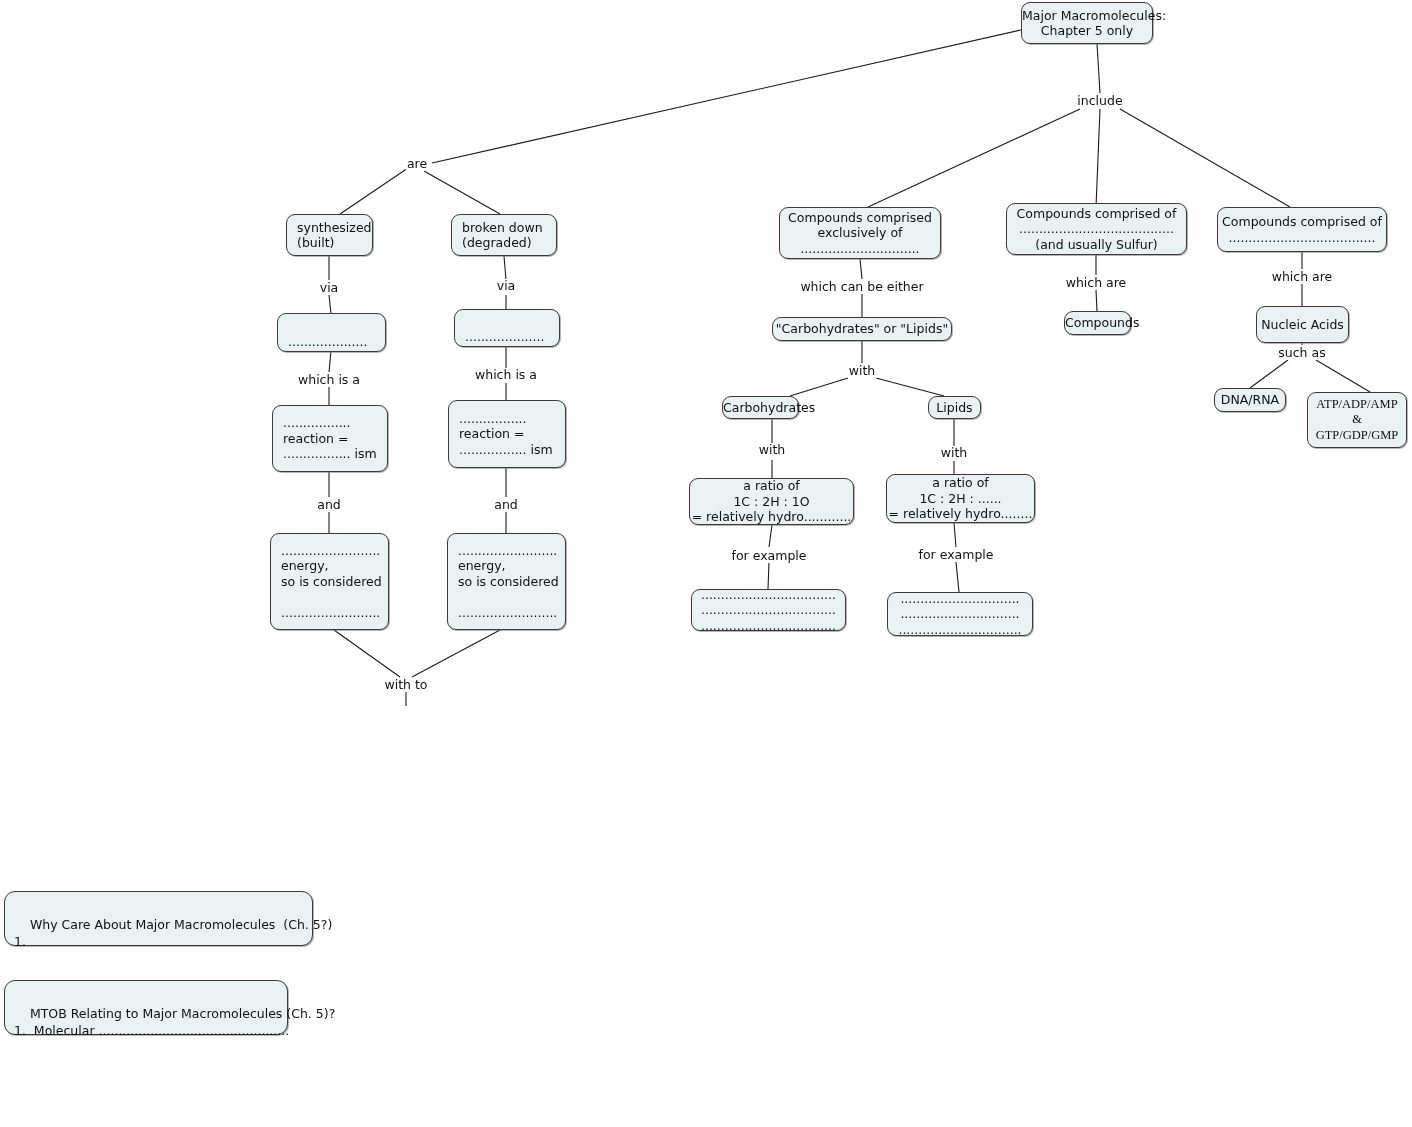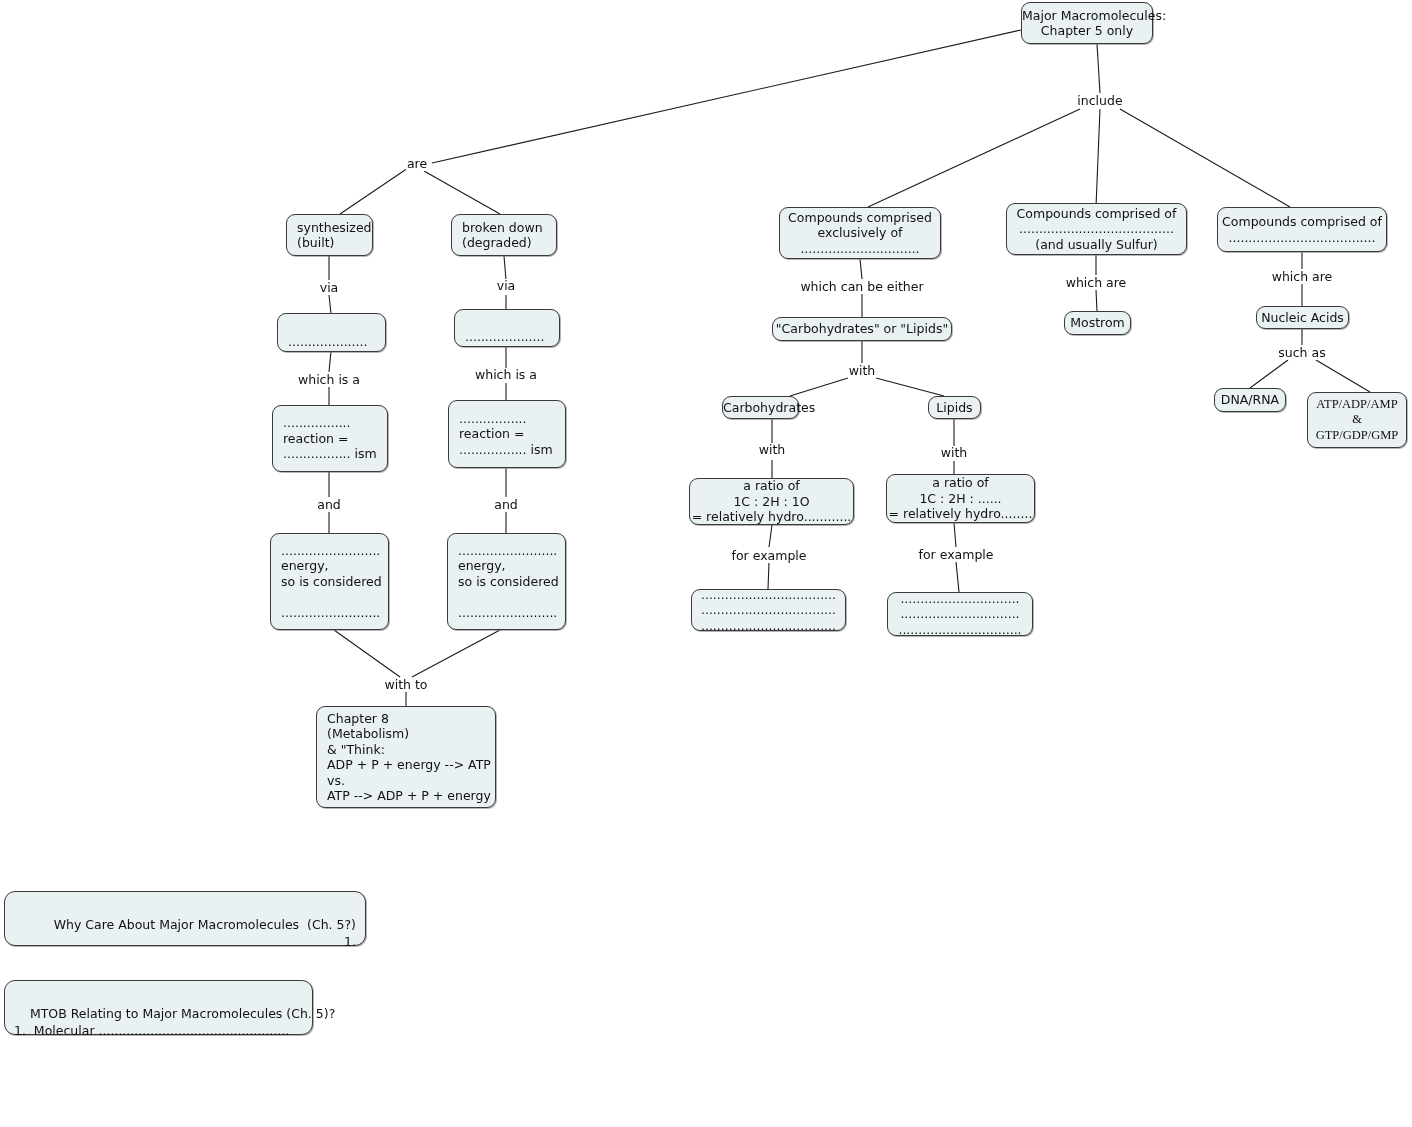--- a/index.html
+++ b/index.html
@@ -197,28 +197,20 @@
   </div>
 
   <div class="node left" style="left:447px; top:533px; width:119px; height:97px;">
     <div class="inner">.........................
 energy,
 so is considered
 
 .........................</div>
   </div>
 
-  <div class="node left" style="left:316px; top:706px; width:180px; height:102px;">
-    <div class="inner">Chapter 8
-(Metabolism)
-&amp; "Think:
-ADP + P + energy --&gt; ATP
-vs.
-ATP --&gt; ADP + P + energy</div>
-  </div>
 
   <div class="node ctr" style="left:779px; top:207px; width:162px; height:52px;">
     <div class="inner">Compounds comprised
 exclusively of
 ..............................</div>
   </div>
 
   <div class="node ctr" style="left:1006px; top:203px; width:181px; height:52px;">
     <div class="inner">Compounds comprised of
 .......................................
@@ -236,24 +228,24 @@
 
   <div class="node ctr" style="left:722px; top:396px; width:77px; height:23px;">
     <div class="inner">Carbohydrates</div>
   </div>
 
   <div class="node ctr" style="left:928px; top:396px; width:53px; height:23px;">
     <div class="inner">Lipids</div>
   </div>
 
   <div class="node ctr" style="left:1064px; top:311px; width:67px; height:24px;">
-    <div class="inner">Mostrom</div>
-  </div>
-
-  <div class="node ctr" style="left:1256px; top:306px; width:93px; height:23px;">
+    <div class="inner">Compounds</div>
+  </div>
+
+  <div class="node ctr" style="left:1256px; top:306px; width:93px; height:37px;">
     <div class="inner">Nucleic Acids</div>
   </div>
 
   <div class="node ctr" style="left:1214px; top:388px; width:72px; height:24px;">
     <div class="inner">DNA/RNA</div>
   </div>
 
   <div class="node ctr" style="left:1307px; top:392px; width:100px; height:56px;font-family:Liberation Serif, serif;">
     <div class="inner">ATP/ADP/AMP
 &amp;
@@ -302,24 +294,24 @@
   <div class="linklabel" style="left:862px; top:371px;">with</div>
   <div class="linklabel" style="left:772px; top:450px;">with</div>
   <div class="linklabel" style="left:954px; top:453px;">with</div>
   <div class="linklabel" style="left:769px; top:556px;">for example</div>
   <div class="linklabel" style="left:956px; top:555px;">for example</div>
 
   <div class="linklabel" style="left:1096px; top:283px;">which are</div>
   <div class="linklabel" style="left:1302px; top:277px;">which are</div>
   <div class="linklabel" style="left:1302px; top:353px;">such as</div>
 
-  <div class="notebox" style="left:4px; top:891px; width:362px; height:55px;text-align:right;">
+  <div class="notebox" style="left:4px; top:891px; width:309px; height:55px;">
     <span>Why Care About Major Macromolecules  (Ch. 5?)
 1.</span>
   </div>
 
-  <div class="notebox" style="left:4px; top:980px; width:309px; height:55px;">
+  <div class="notebox" style="left:4px; top:980px; width:284px; height:55px;">
     <span>MTOB Relating to Major Macromolecules (Ch. 5)?
 1.  Molecular ................................................</span>
   </div>
 
 
 </div>
 
 </body></html>

